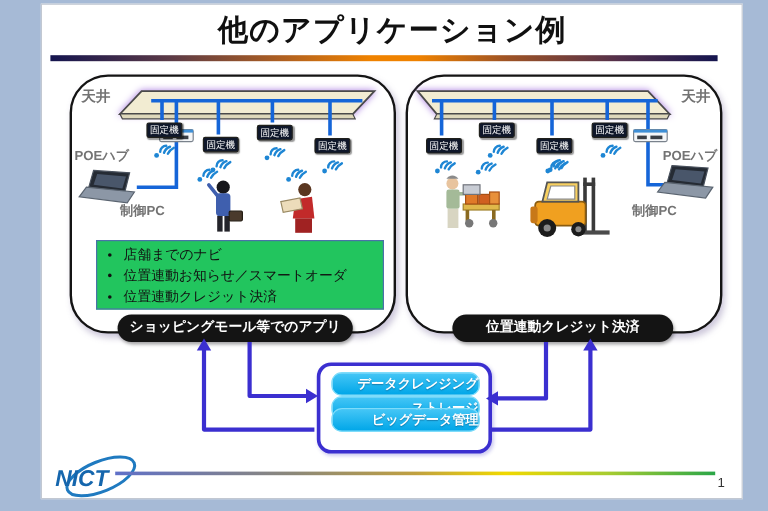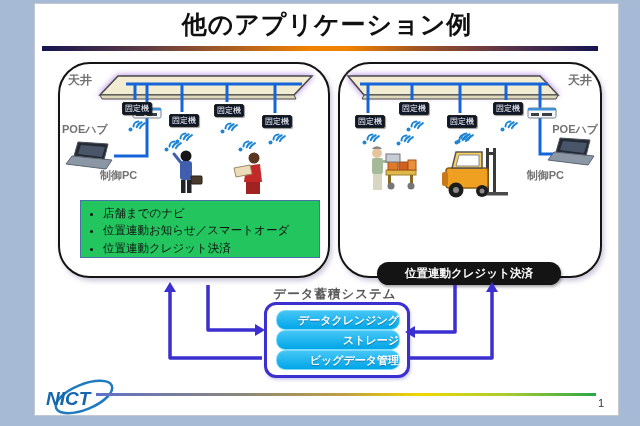--- a/index.html
+++ b/index.html
@@ -223,27 +223,27 @@
     <div class="abs lbl lbl-sm" style="right:2px;top:58px">POEハブ</div>
     <div class="abs lbl lbl-sm" style="right:36px;top:104px">制御PC</div>
 
     <div class="abs chip" style="left:15px;top:51px">固定機</div>
     <div class="abs chip" style="left:59px;top:38px">固定機</div>
     <div class="abs chip" style="left:107px;top:51px">固定機</div>
     <div class="abs chip" style="left:153px;top:38px">固定機</div>
 
   </div>
 
+  <div class="abs pill" style="left:98px;top:262px;width:196px">ショッピングモール等でのアプリ</div>
   <div class="abs pill" style="left:377px;top:262px;width:184px">位置連動クレジット決済</div>
 
-  <div class="abs ds-label" style="left:254px;top:286px;width:162px">データ蓄積システム</div>
   <div class="abs ds-box" style="left:264px;top:302px;width:140px;height:70px">
     <div class="ds-bar" style="top:5px">データクレンジング</div>
     <div class="ds-bar" style="top:25px">ストレージ</div>
-    <div class="ds-bar" style="top:45px">ビッグデータ管理</div>
+    <div class="ds-bar" style="top:35px">ビッグデータ管理</div>
   </div>
 
   <svg class="abs" style="left:0;top:0;pointer-events:none" width="640" height="426">
     <g stroke="#3b2fd0" stroke-width="3.5" fill="none" stroke-linejoin="round">
       <polyline points="208,285 208,330 256,330"></polyline>
       <polyline points="262,358 170,358 170,291"></polyline>
       <polyline points="455,285 455,332 414,332"></polyline>
       <polyline points="408,358 492,358 492,291"></polyline>
     </g>
     <g fill="#3b2fd0">

